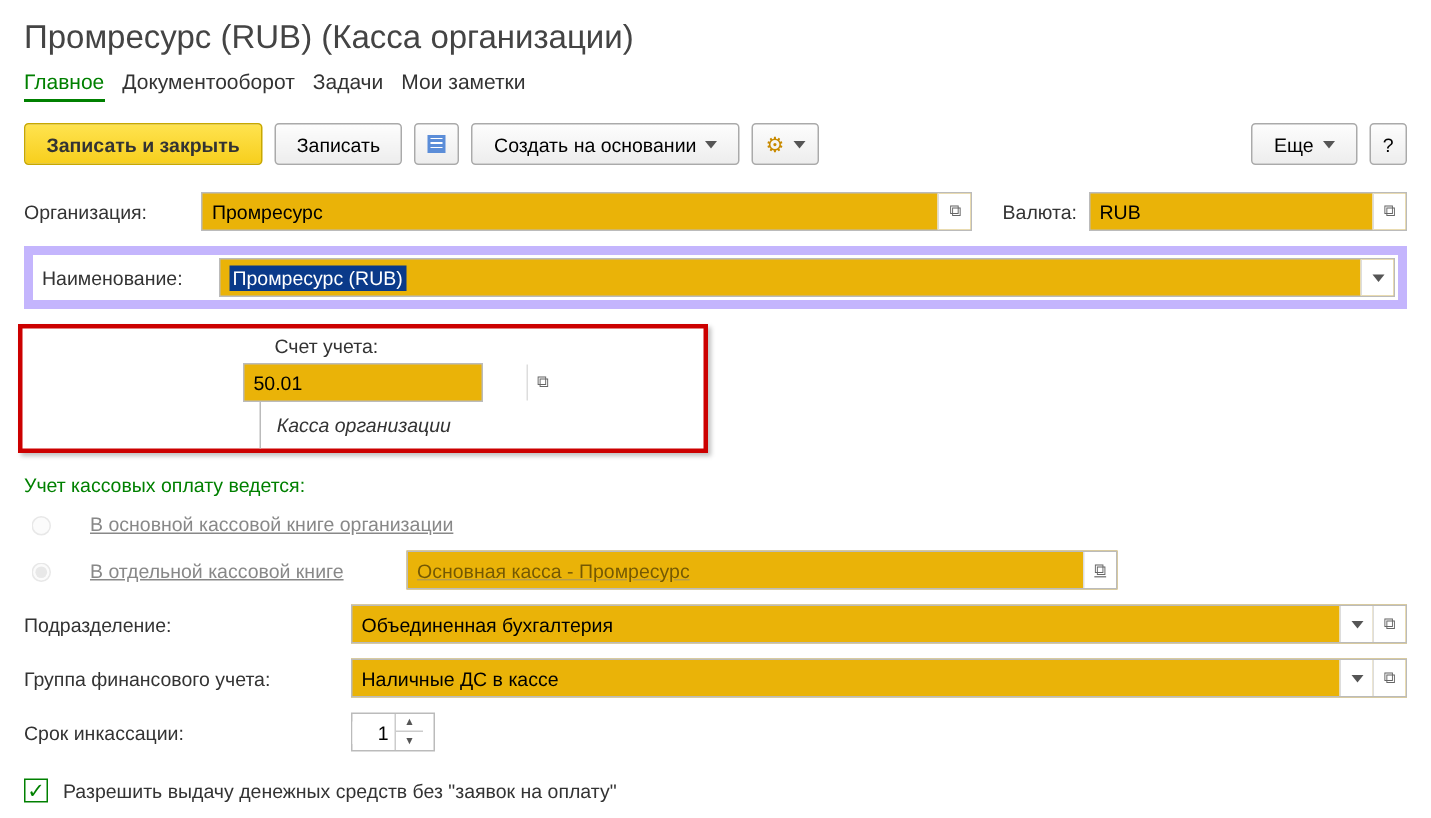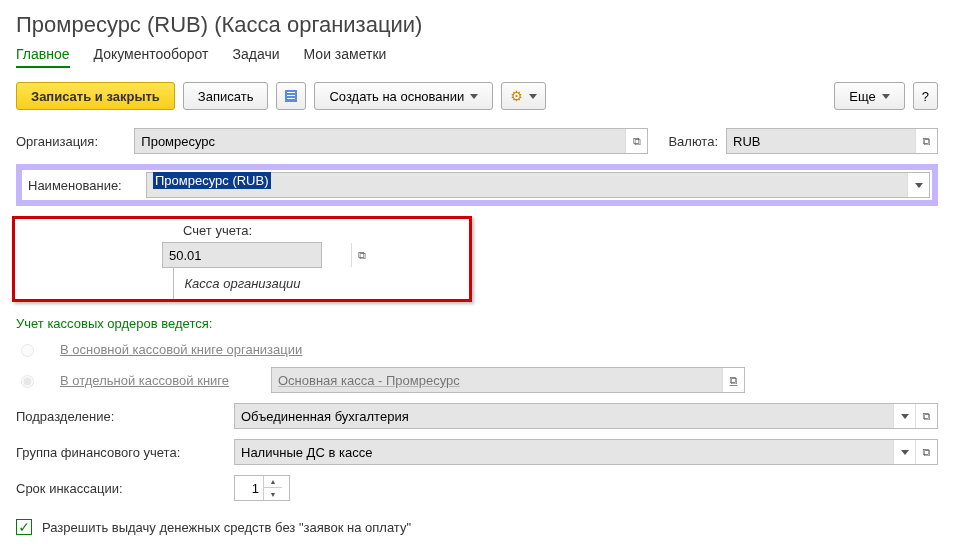--- a/index.html
+++ b/index.html
@@ -12,21 +12,21 @@
     background: #fff;
     width: 954px;
   }
   .title {
     font-size: 22px;
     color: #444;
     margin-bottom: 8px;
   }
   .tabs {
     display: flex;
-    gap: 24px;
+    gap: 12px;
     margin-bottom: 14px;
     text-align: center;
   }
   .tab {
     font-size: 14px;
     color: #333;
     cursor: pointer;
     padding-bottom: 4px;
   }
   .tab.active {
@@ -72,23 +72,24 @@
     margin-bottom: 10px;
   }
   .label {
     color: #333;
     font-size: 13px;
   }
   .label.w1 { width: 122px; }
   .label.w2 { width: 218px; }
   .ref-input {
     display: flex;
+    align-items: center;
     border: 1px solid #bbb;
     height: 26px;
-    background: #e5e5e5;
+    background: #eab308;
   }
   .ref-input input {
     border: none;
     outline: none;
     height: 100%;
     padding: 0 6px;
     font-size: 13px;
     flex: 1;
     background: transparent;
   }
@@ -266,21 +267,21 @@
   <div class="red-box">
     <div class="label">Счет учета:</div>
     <div class="ref-input">
       <input value="50.01" style="">
       <button class="ref-btn open-icon"></button>
     </div>
     <div class="readonly">Касса организации</div>
   </div>
 </div>
 
-<div class="section-green">Учет кассовых ордеров ведется:</div>
+<div class="section-green">Учет кассовых оплату ведется:</div>
 
 <div class="radio-row disabled">
   <input type="radio" disabled="" style="">
   <span>В основной кассовой книге организации</span>
 </div>
 
 <div class="radio-row disabled">
   <input type="radio" checked="" disabled="" style="">
   <span style="width:188px; display:inline-block">В отдельной кассовой книге</span>
   <div class="ref-input" style="width:474px">

